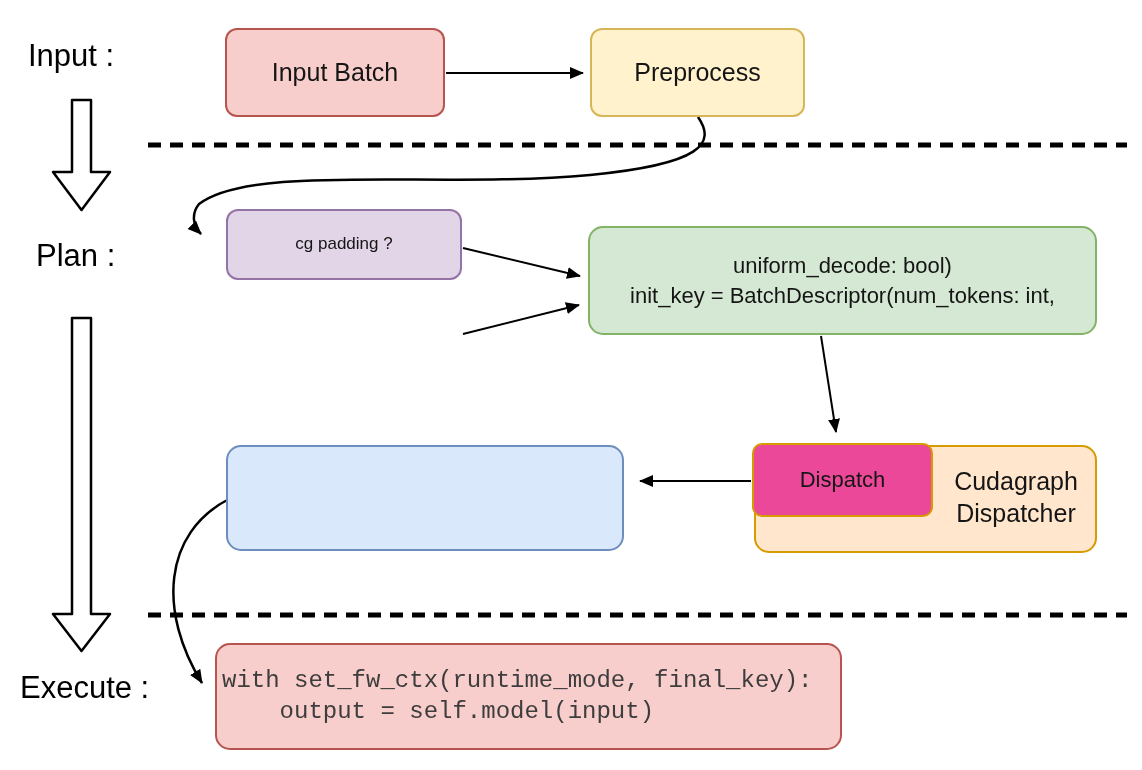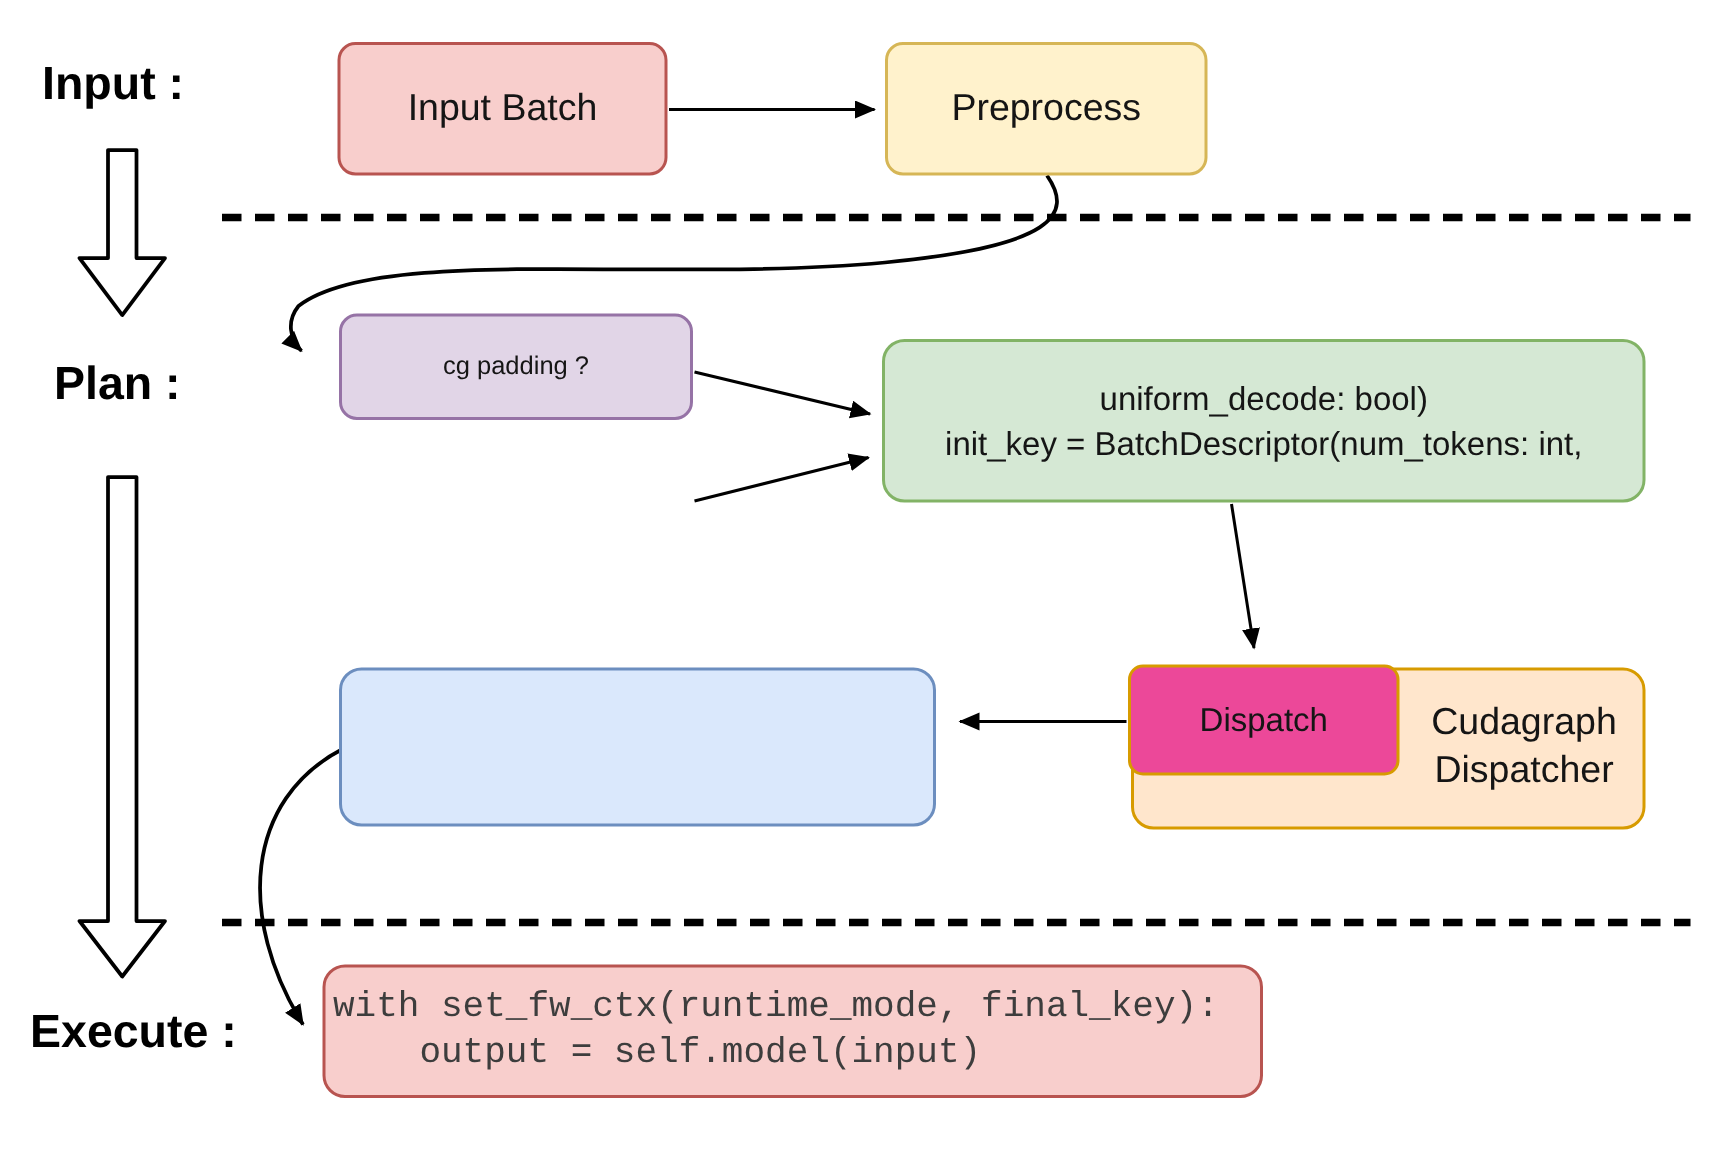--- a/index.html
+++ b/index.html
@@ -11,21 +11,21 @@
     overflow: hidden;
     font-family: "Liberation Sans", sans-serif;
   }
   svg.connectors {
     position: absolute;
     left: 0; top: 0;
     width: 1142px; height: 770px;
   }
   .stage-label {
     position: absolute;
-    font-weight: 700;
+    font-weight: 400;
     font-size: 31px;
     color: #000000;
     line-height: 1;
     white-space: nowrap;
   }
   .node {
     position: absolute;
     box-sizing: border-box;
     border: 2px solid #999;
     border-radius: 12px;
@@ -109,18 +109,18 @@
   </div>
   <div class="floating-text" style="left:935px; top:466px; width:162px; font-size:25px;">Cudagraph Dispatcher</div>
 
   <div class="node" style="left: 752px; top: 443px; width: 181px; height: 74px; font-size: 22px; border-radius: 10px; background-color: #ec4899; border-color: rgb(215, 155, 0);">
     <span class="node-label">Dispatch</span>
   </div>
 
   <div class="node big-radius" style="left: 226px; top: 445px; width: 398px; height: 106px; font-size: 21px; background-color: rgb(218, 232, 252); border-color: rgb(108, 142, 191);">
   </div>
 
-  <div class="node big-radius code-box" style="left: 215px; top: 643px; width: 627px; height: 89px; background-color: rgb(248, 206, 204); border-color: rgb(184, 84, 80);">
+  <div class="node big-radius code-box" style="left: 215px; top: 643px; width: 627px; height: 107px; background-color: rgb(248, 206, 204); border-color: rgb(184, 84, 80);">
     <span class="node-line">with set_fw_ctx(runtime_mode, final_key):</span>
     <span class="node-line">    output = self.model(input)</span>
   </div>
 
 </div>
 
 </body></html>

